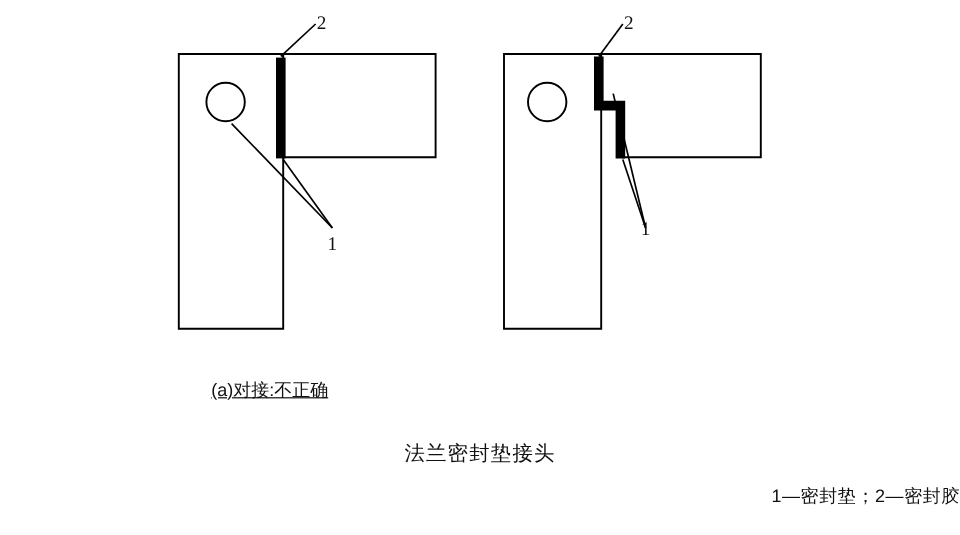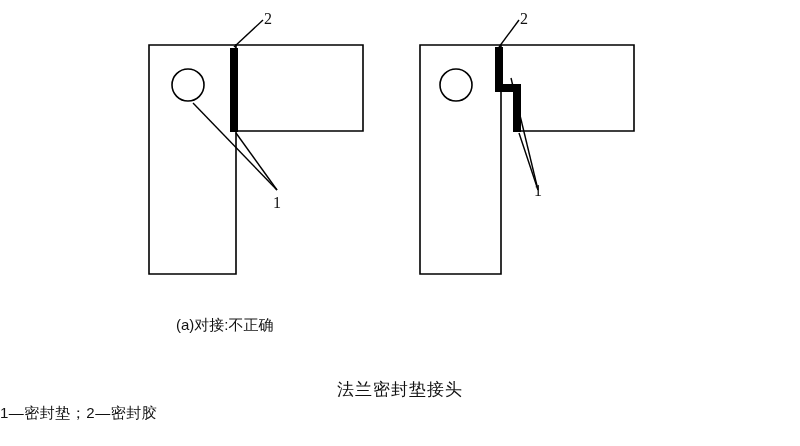--- a/index.html
+++ b/index.html
@@ -24,42 +24,42 @@
   }
   .caption-sub {
     position: absolute;
     font-size: 15px;
     color: #111111;
     white-space: nowrap;
   }
   #caption-a {
     left: 176px;
     top: 316px;
+    text-decoration: underline;
   }
   #caption-b {
     left: 464px;
     top: 316px;
   }
   #title-main {
     position: absolute;
     left: 0;
     top: 366px;
     width: 800px;
     text-align: center;
     font-size: 17px;
     color: #111111;
     letter-spacing: 1px;
-    margin-top: 12px;
   }
   #title-legend {
     position: absolute;
     left: 0;
     top: 404px;
     width: 800px;
-    text-align: left;
+    text-align: right;
     font-size: 15px;
     color: #111111;
     letter-spacing: 0.5px;
   }
   .lbl {
     font-family: "Liberation Serif", serif;
     font-size: 16px;
     fill: #111111;
   }
 </style>

